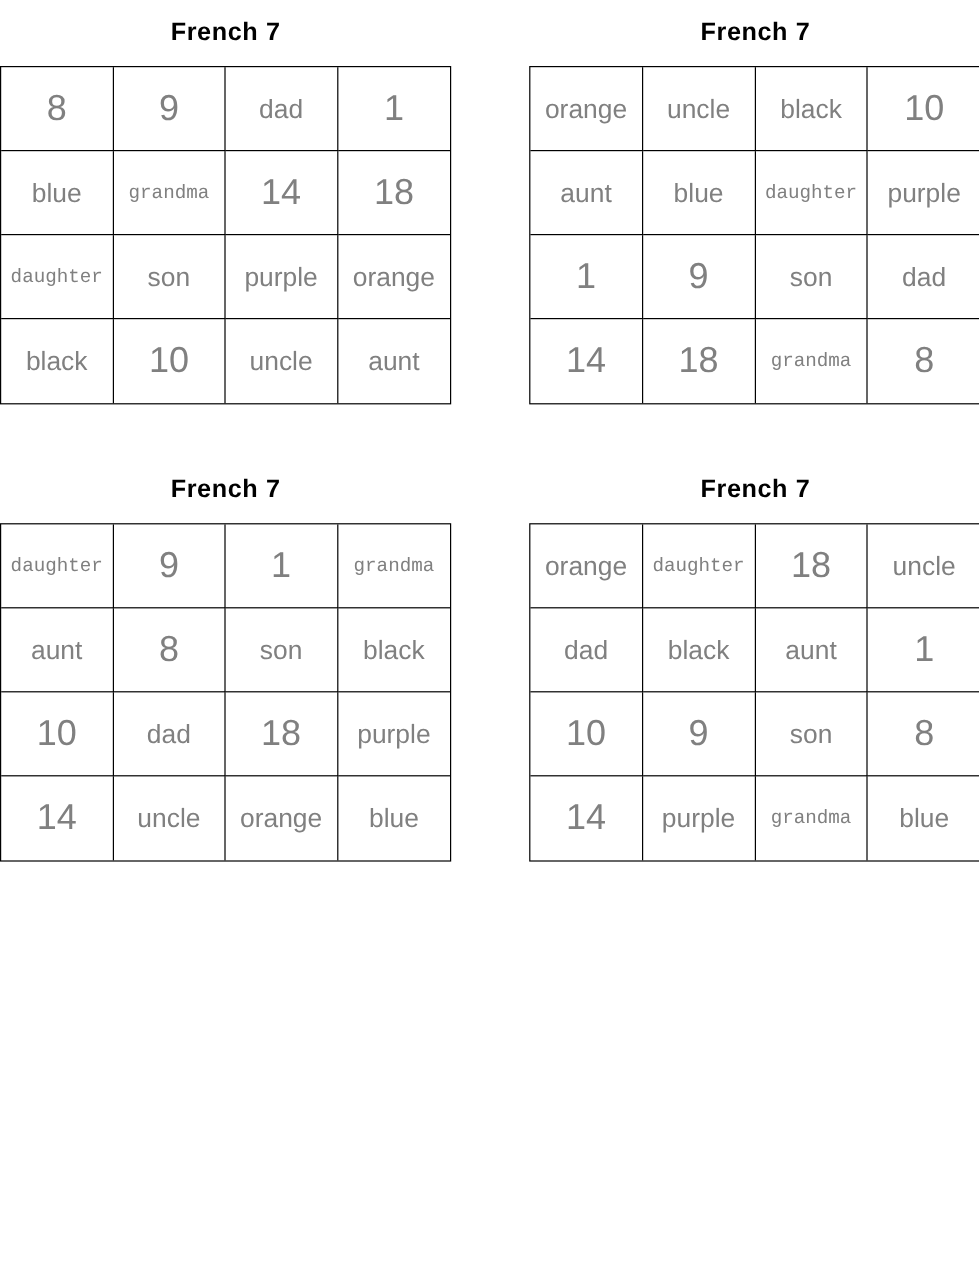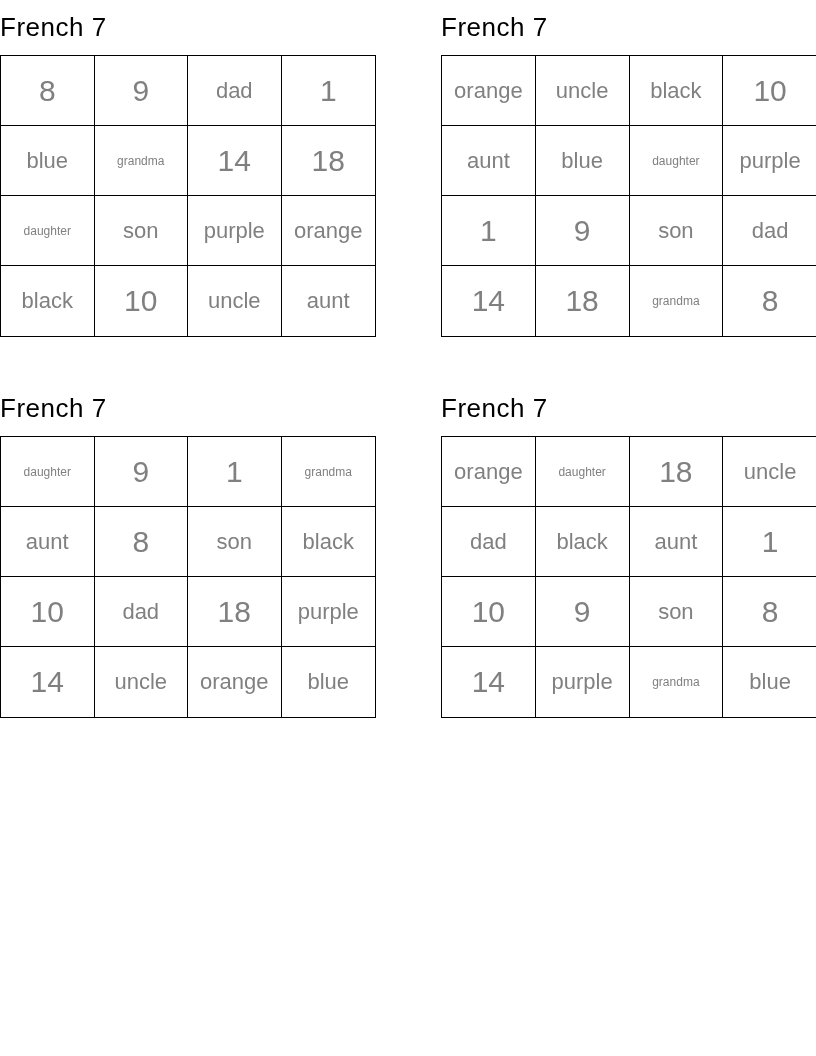--- a/index.html
+++ b/index.html
@@ -14,23 +14,23 @@
     background: #ffffff;
     overflow: hidden;
     font-family: "Liberation Sans", "DejaVu Sans", sans-serif;
   }
   .card {
     position: absolute;
   }
   .card-title {
     height: 40px;
     line-height: 40px;
-    text-align: left;
-    font-size: 26px;
-    font-weight: 400;
+    text-align: center;
+    font-size: 21px;
+    font-weight: 700;
     color: var(--title-text, #000000);
     letter-spacing: 0.5px;
   }
   .grid {
     margin-top: 8px;
     display: grid;
     grid-template-columns: repeat(4, 1fr);
     grid-auto-rows: 70px;
     border: 1px solid var(--border-color, #000000);
     background: #ffffff;
@@ -42,21 +42,21 @@
     border-right: 1px solid var(--border-color, #000000);
     border-bottom: 1px solid var(--border-color, #000000);
     color: var(--cell-text, #808080);
     overflow: hidden;
     text-align: center;
   }
   .cell:nth-child(4n) { border-right: none; }
   .cell:nth-child(n+13) { border-bottom: none; }
   .cell.num  { font-size: 30px; }
   .cell.word { font-size: 22px; }
-  .cell.long { font-size: 12px; }
+  .cell.long { font-size: 16px; font-family: Liberation Mono, monospace; }
 
   
   #card-0 { left: 0px;   top: 7px;   width: 376px; }
   #card-1 { left: 441px; top: 7px;   width: 377px; }
   #card-2 { left: 0px;   top: 388px; width: 376px; }
   #card-3 { left: 441px; top: 388px; width: 377px; }
 </style>
 </head>
 <body>
 

